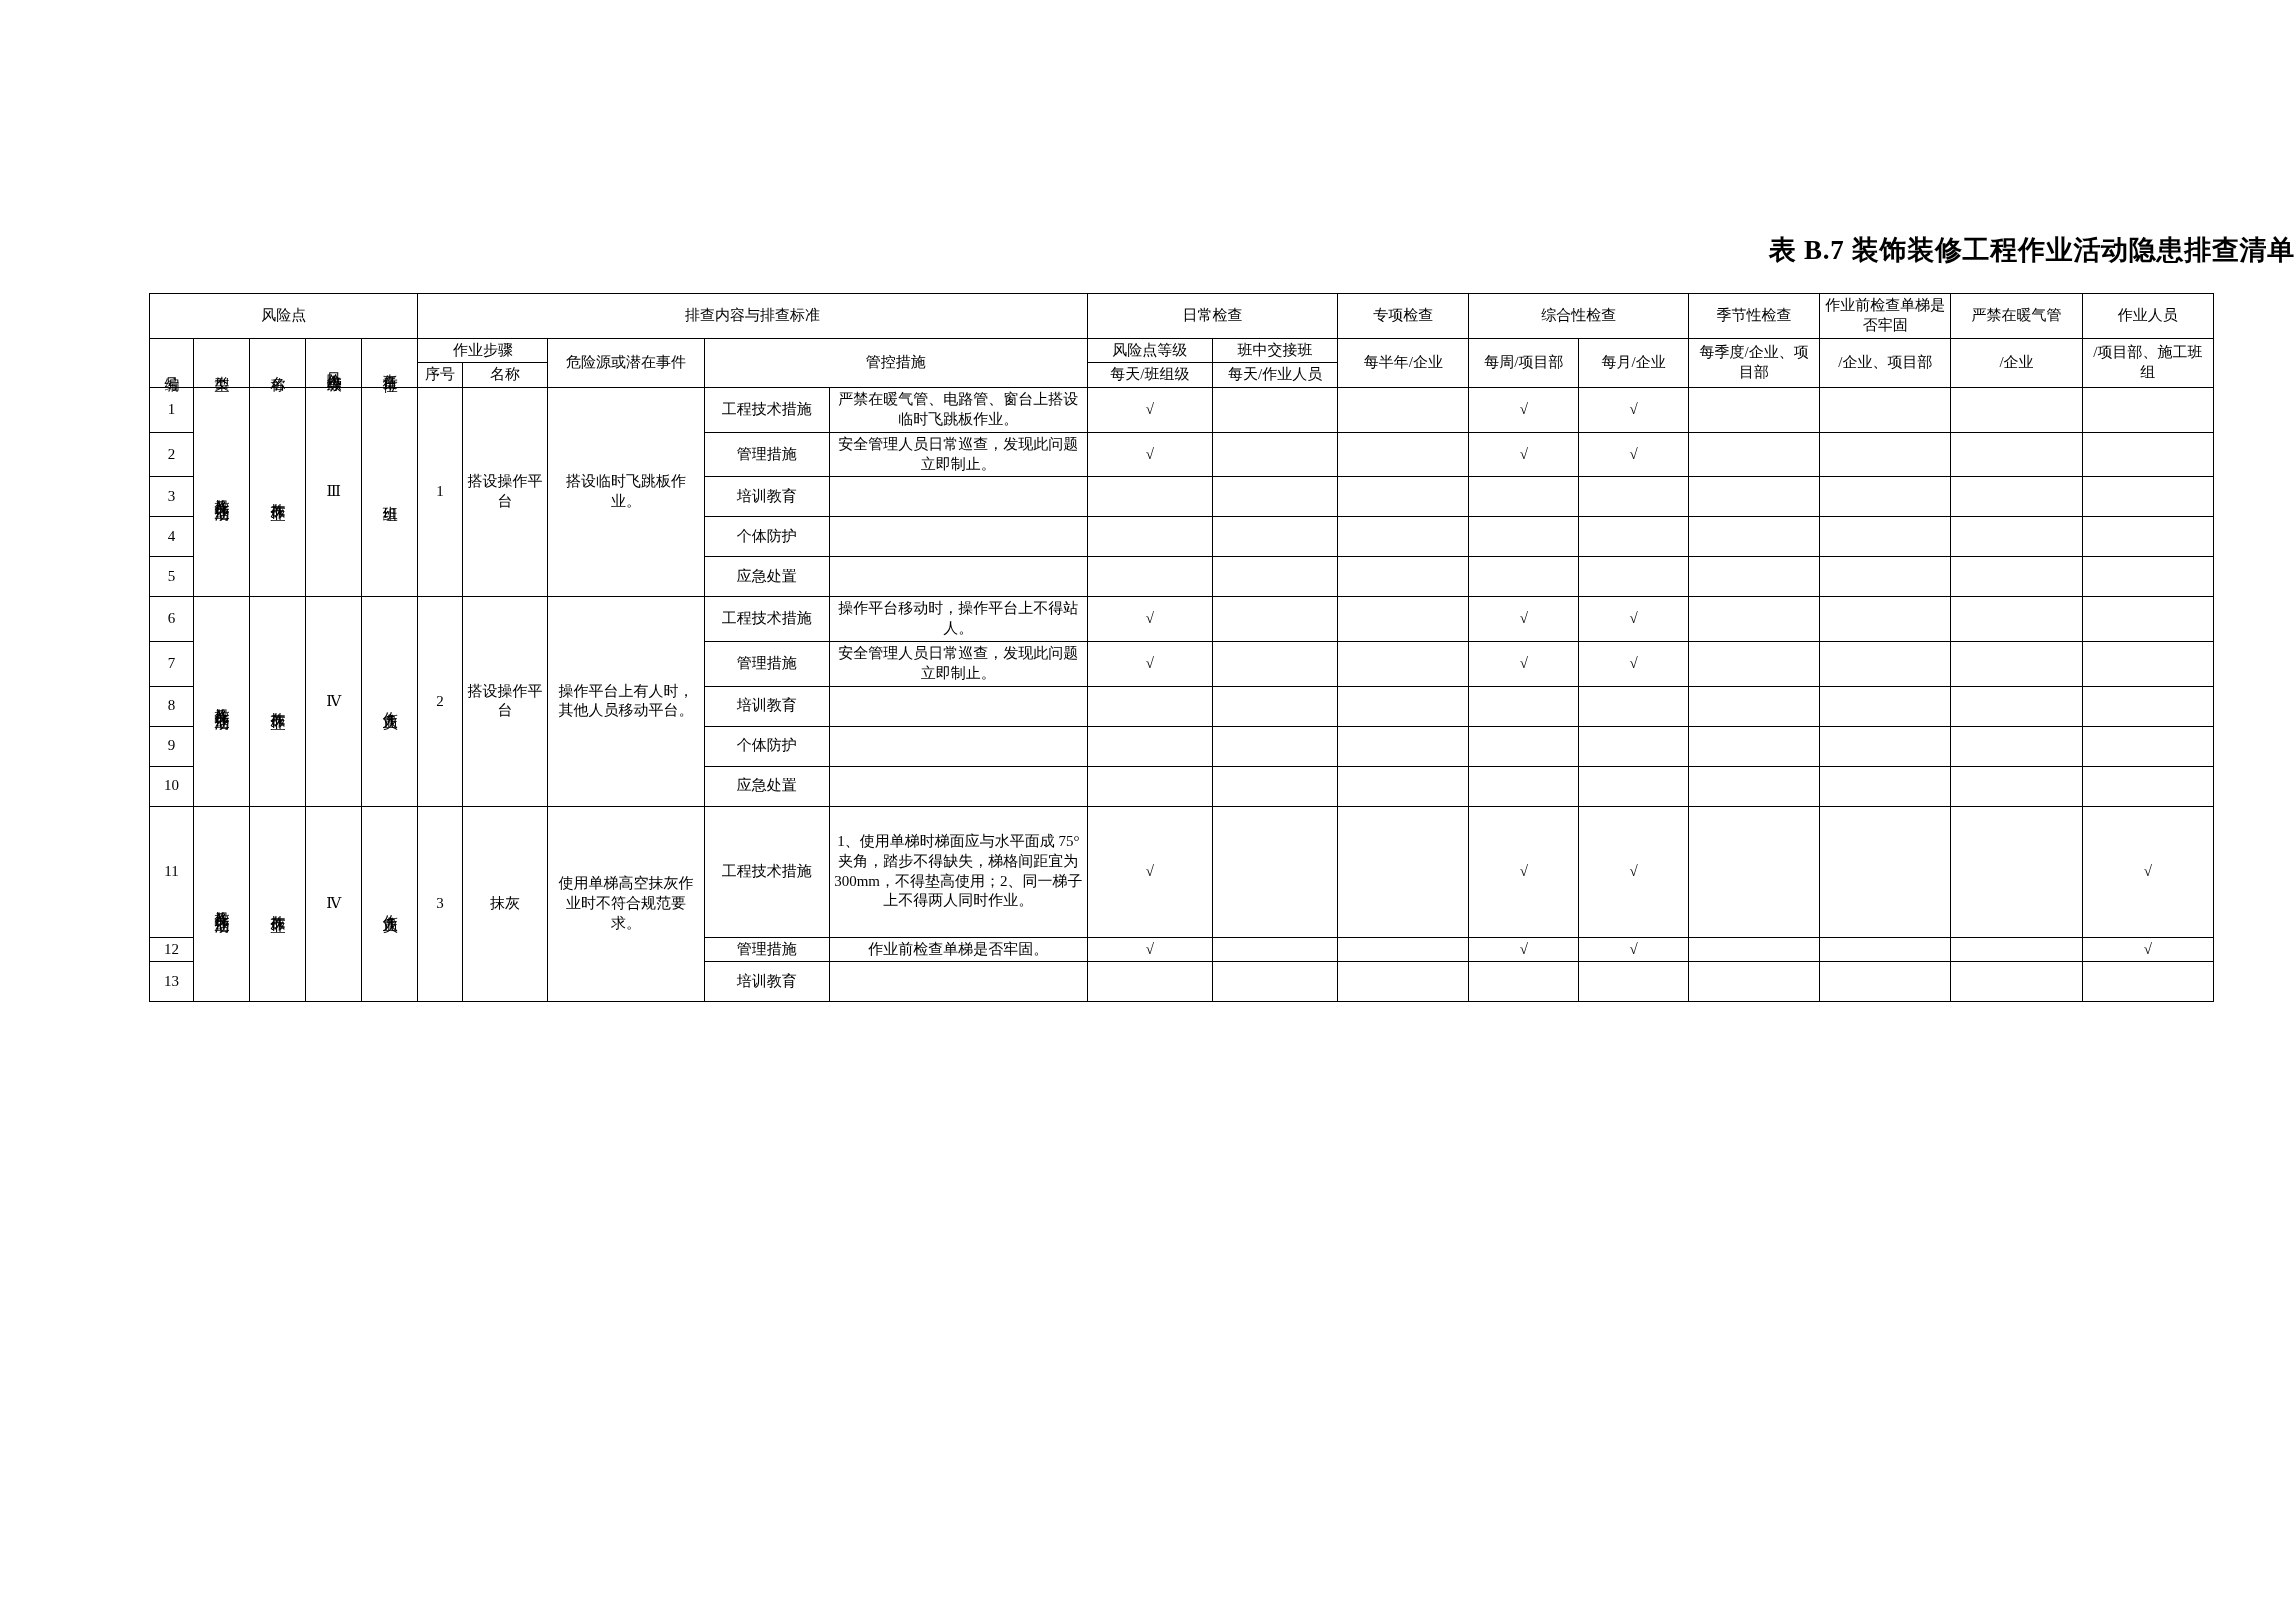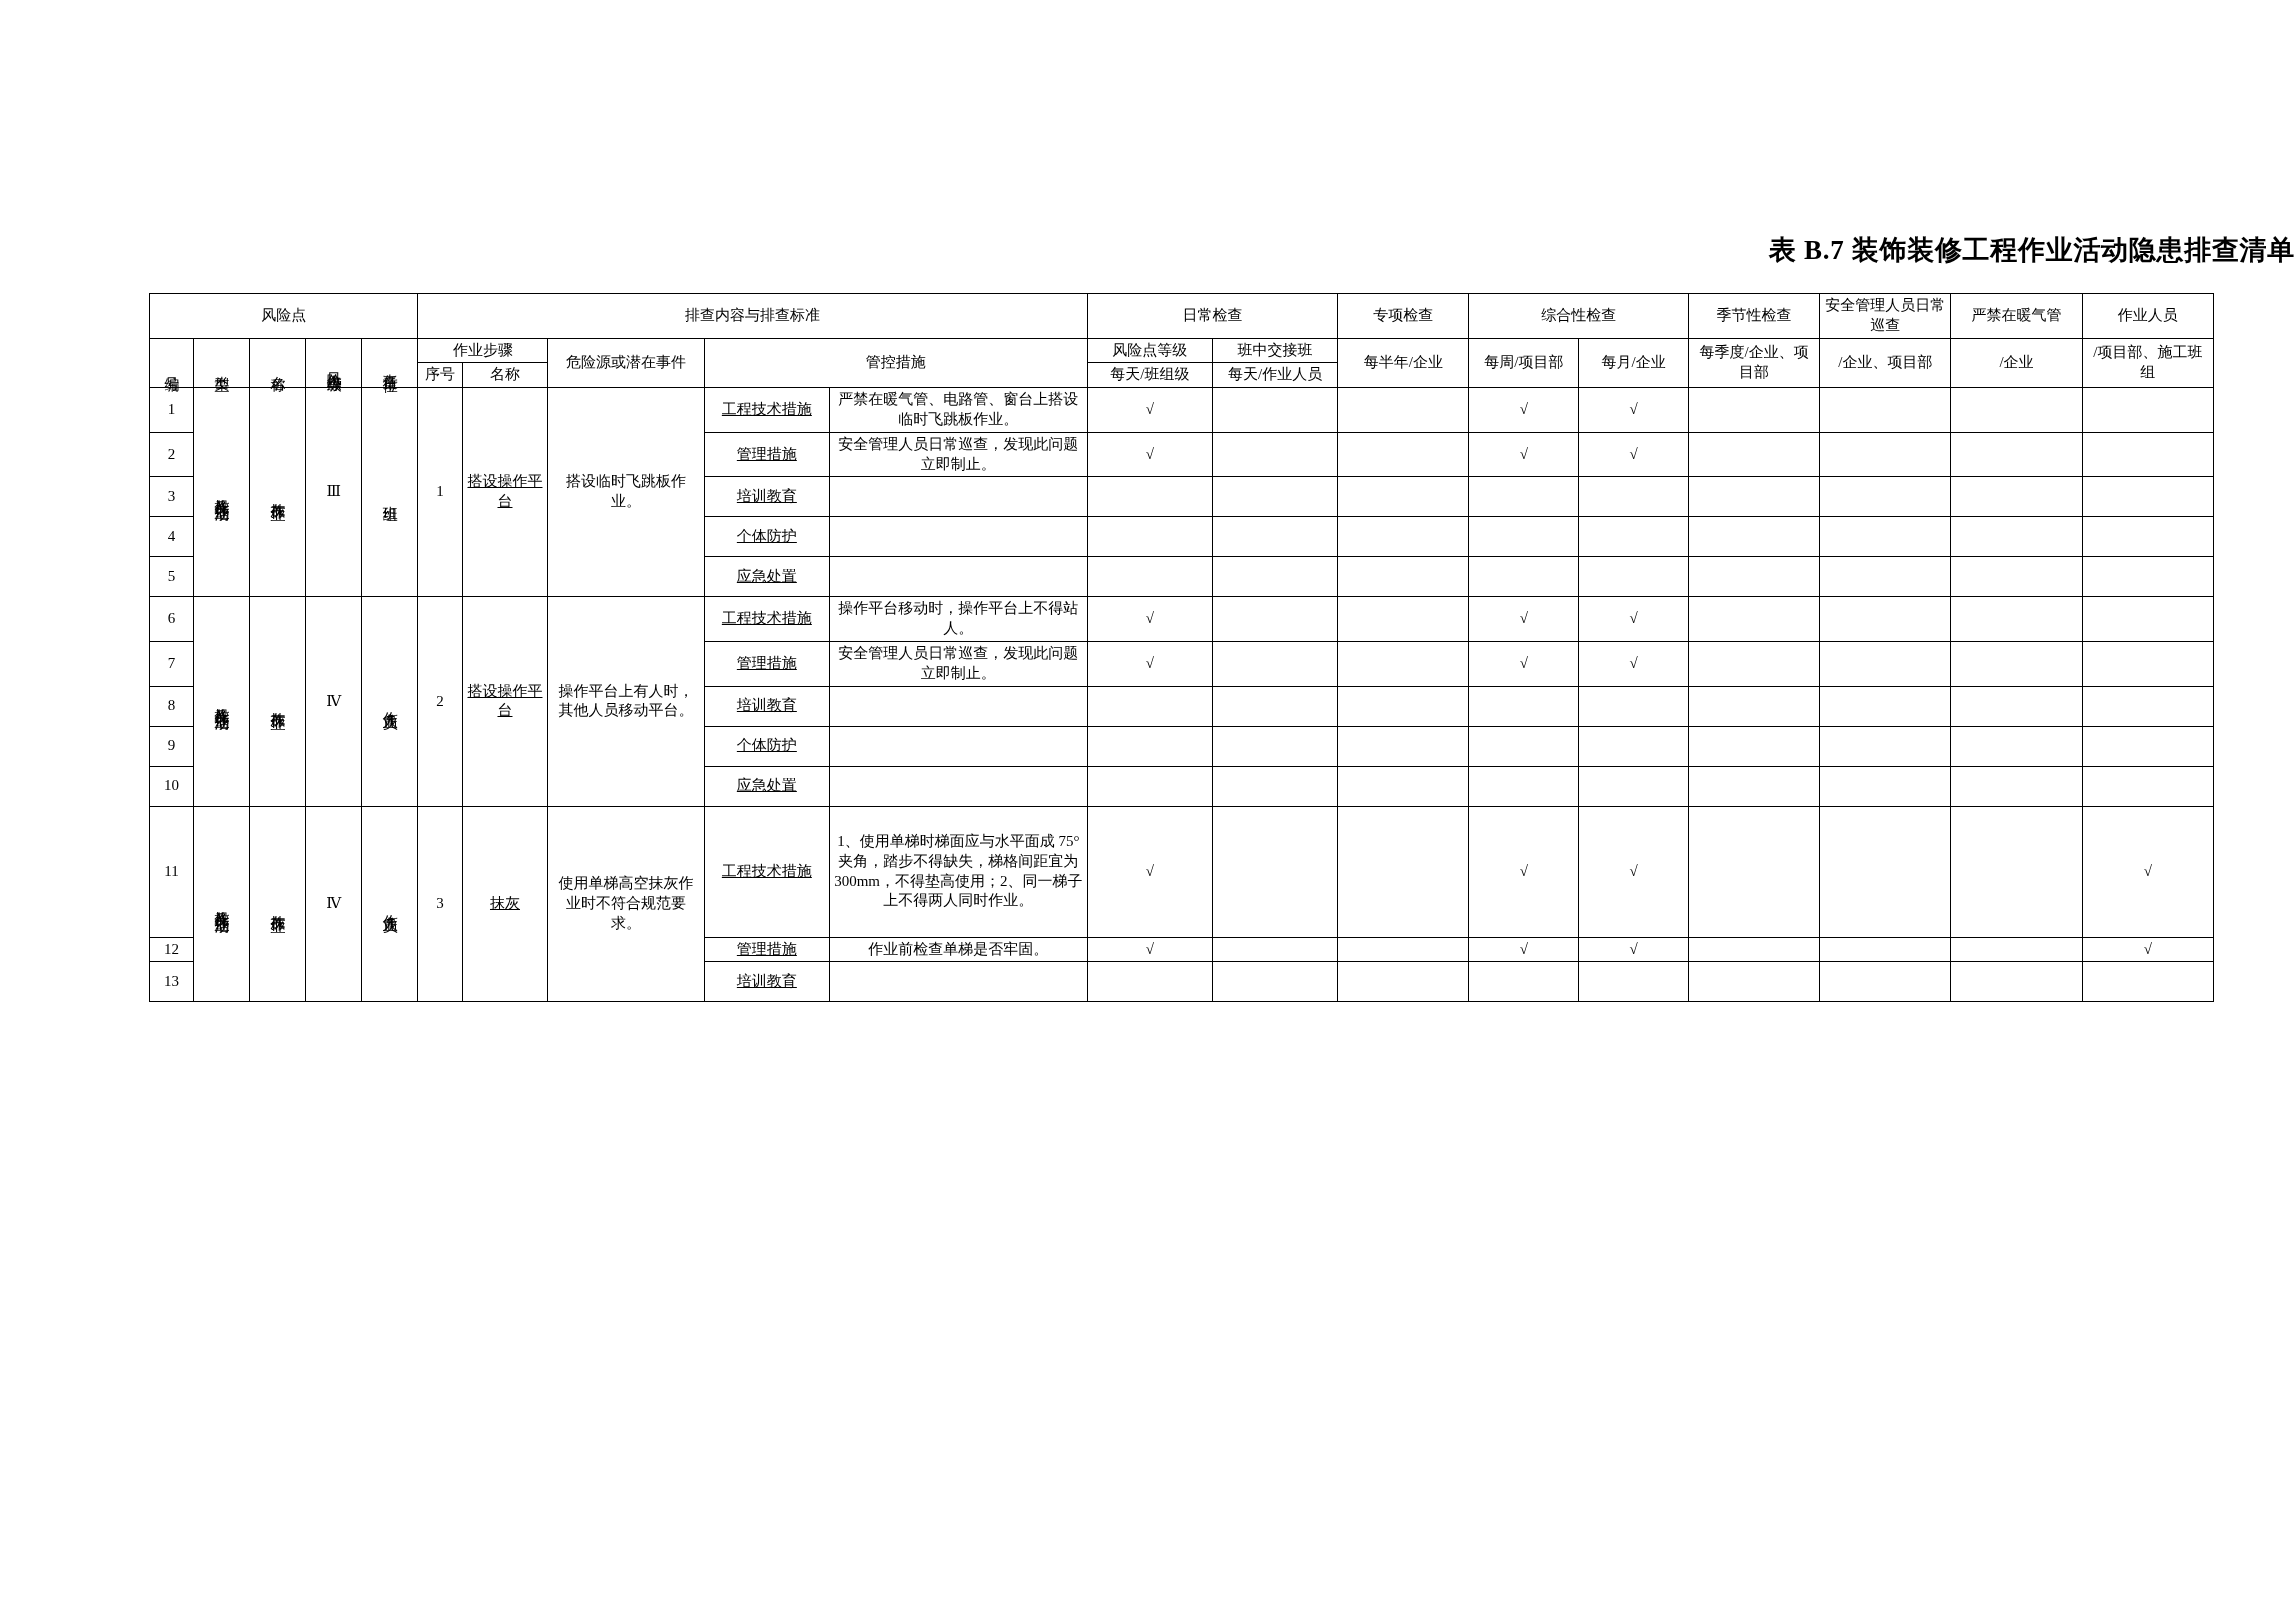--- a/index.html
+++ b/index.html
@@ -73,21 +73,20 @@
   .lcell {
     text-align: left;
     padding-left: 5.2px;
     padding-right: 5.2px;
     font-size: 14.4px;
     line-height: 1.45;
   }
   .ccell-small {
     font-size: 14.4px;
     line-height: 1.4;
-    text-decoration: underline;
   }
   .check {
     font-size: 17px;
   }
   .num {
     font-size: 15px;
   }
   .row-h-small td { height: 35px; }
 </style>
 </head>
@@ -122,21 +121,21 @@
       </colgroup>
 
       <tbody>
           <tr>
         <td class="hdr-big" colspan="5" rowspan="2">风险点</td>
         <td class="hdr-big" colspan="5" rowspan="2">排查内容与排查标准</td>
         <td class="hdr-big" colspan="2" rowspan="2">日常检查</td>
         <td class="hdr-big" rowspan="2">专项检查</td>
         <td class="hdr-big" colspan="2" rowspan="2">综合性检查</td>
         <td class="hdr-big" rowspan="2">季节性检查</td>
-        <td class="hdr-big" rowspan="2">安全管理人员日常巡查</td>
+        <td class="hdr-big" rowspan="2">作业前检查单梯是否牢固</td>
         <td class="hdr-big" rowspan="2">严禁在暖气管</td>
         <td class="hdr-big" rowspan="2">作业人员</td>
       </tr>
       <tr></tr>
 
       <tr>
         <td class="hdr-mid vcell" rowspan="2"><span class="vtext">编号</span></td>
         <td class="hdr-mid vcell" rowspan="2"><span class="vtext">类型</span></td>
         <td class="hdr-mid vcell" rowspan="2"><span class="vtext">名称</span></td>
         <td class="hdr-mid vcell" rowspan="2"><span class="vtext">风险点等级</span></td>

